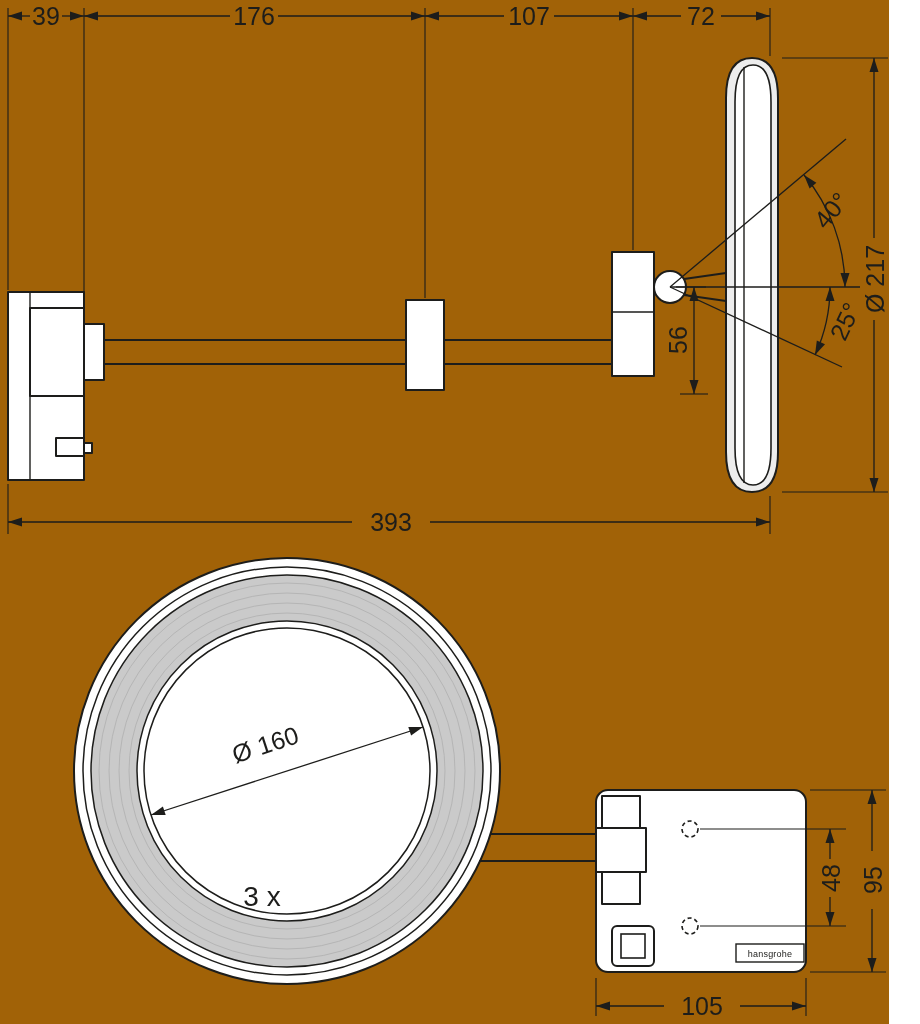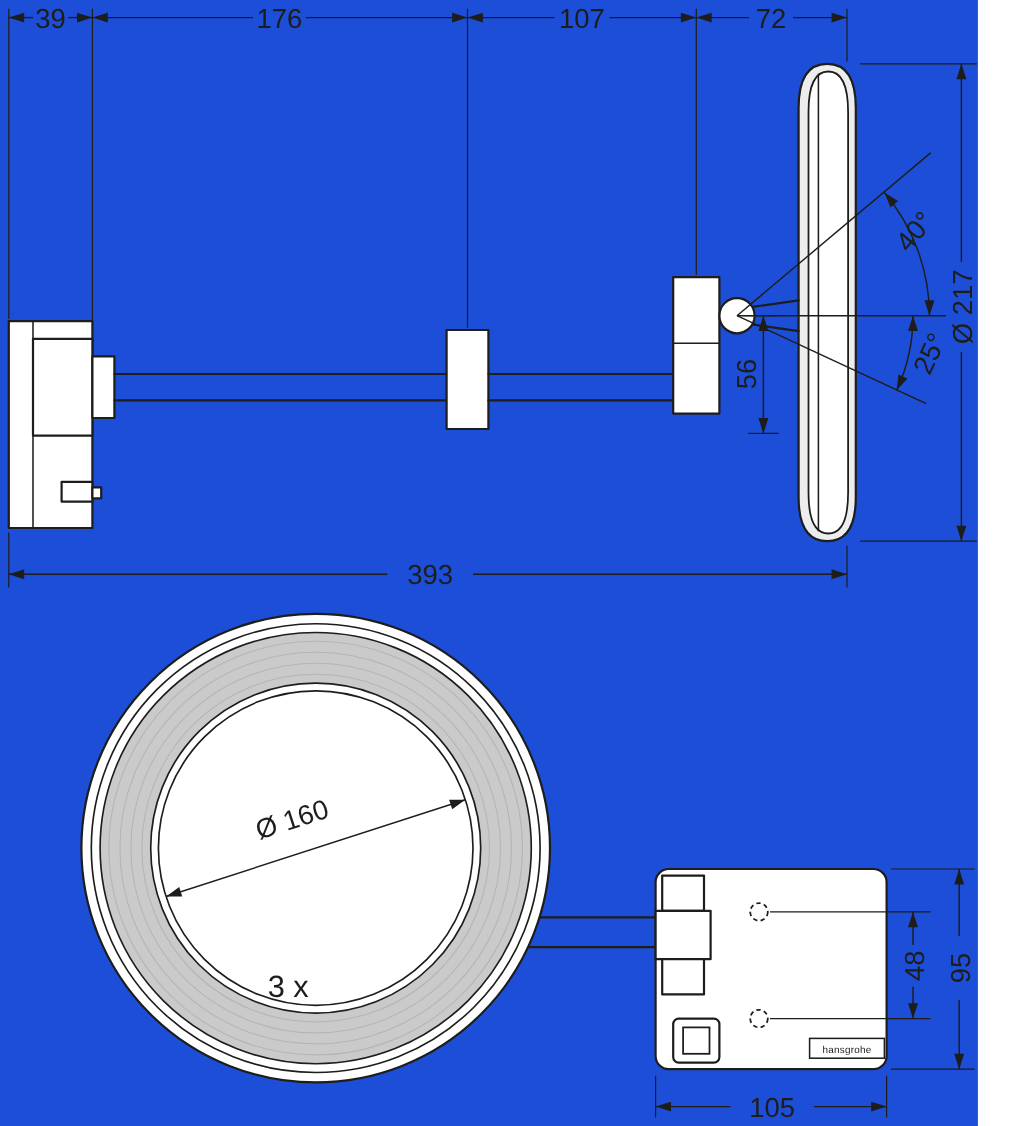--- a/index.html
+++ b/index.html
@@ -1,16 +1,16 @@
 <!DOCTYPE html>
 <html><head>
 <meta charset="utf-8">
 <style>
   html,body{margin:0;padding:0;background:#ffffff;}
-  .page{width:889px;height:1024px;background:#1d4ed8;position:relative;overflow:hidden;}
+  .page{width:889px;height:1024px;background:#a16207;position:relative;overflow:hidden;}
   svg{display:block;}
   .ln{fill:#ffffff;stroke:#1d1d1b;stroke-width:2;stroke-linejoin:round;}
   .lnn{fill:none;stroke:#1d1d1b;stroke-width:2;stroke-linejoin:round;stroke-linecap:round;}
   .lnt{fill:none;stroke:#1d1d1b;stroke-width:1.4;}
   .dim{fill:none;stroke:#1d1d1b;stroke-width:1.3;}
   .ext{fill:none;stroke:#1d1d1b;stroke-width:1.1;}
   .arr{fill:#1d1d1b;stroke:none;}
   .hole{fill:none;stroke:#1d1d1b;stroke-width:1.6;stroke-dasharray:4 3;}
   .tex{fill:none;stroke:#b5b5b5;stroke-width:1;}
   text{font-family:"Liberation Sans","DejaVu Sans",sans-serif;fill:#1d1d1b;}

